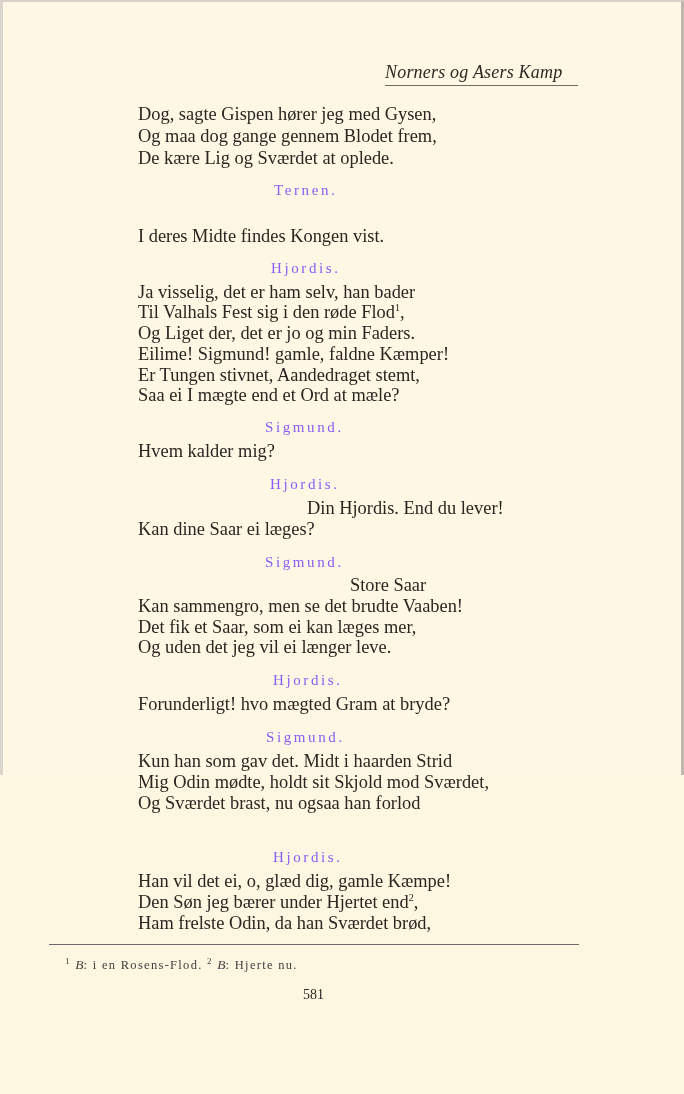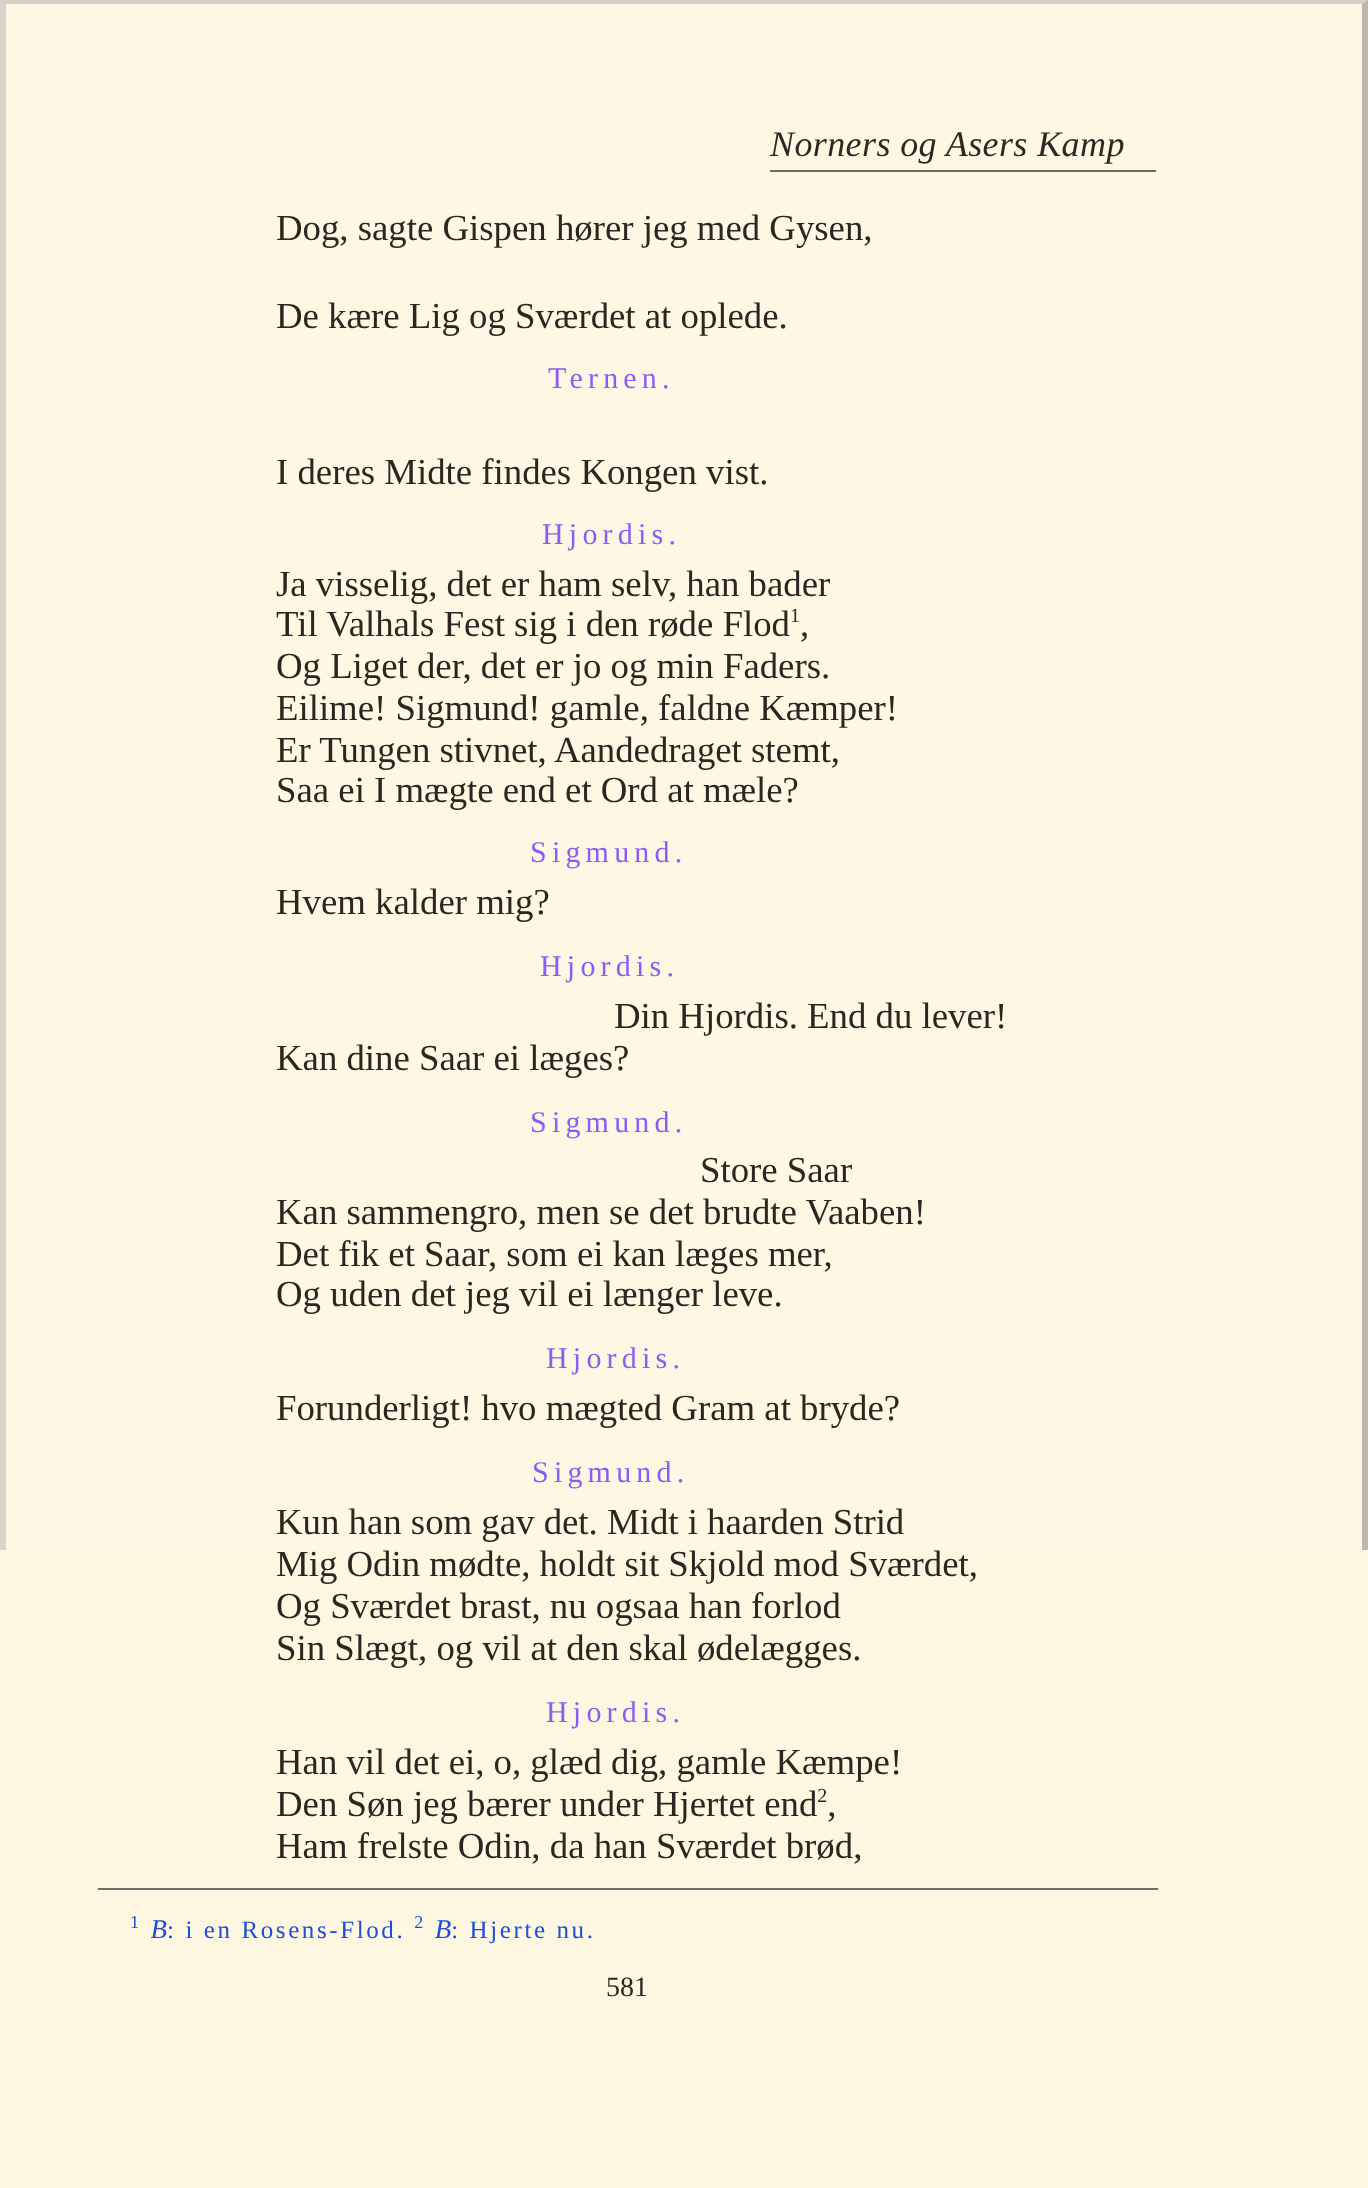--- a/index.html
+++ b/index.html
@@ -34,37 +34,38 @@
     position: absolute; font-size: 15px; line-height: 22px; letter-spacing: 2.6px;
     white-space: nowrap; color: #8b5cf6;
   }
   sup { font-size: 10px; vertical-align: 7px; line-height: 0; }
   .foot-rule {
     position: absolute; left: 46px; top: 942px; width: 530px; height: 1px;
     background: #6f6a64;
   }
   .footnotes {
     position: absolute; left: 62px; top: 955px; font-size: 12.5px; letter-spacing: 1.3px;
-    white-space: nowrap; color: #1d4ed8;
+    white-space: nowrap; color: #404040;
   }
   .footnotes i { letter-spacing: 0; font-size: 13.5px; }
   .footnotes sup { font-size: 9px; vertical-align: 5px; }
   .page-number {
     position: absolute; left: 300px; top: 985px; font-size: 14px; color: #2a2622;
   }
 </style>
 </head>
 <body>
 
 <div class="page">
 
   <div class="running-head">Norners og Asers Kamp</div>
   <div class="head-rule"></div>
 
   <div class="line" style="top:101px">Dog, sagte Gispen hører jeg med Gysen,</div>
+  <div class="line" style="top:123px">Og maa dog gange gennem Blodet frem,</div>
   <div class="line" style="top:145px">De kære Lig og Sværdet at oplede.</div>
 
   <div class="speaker" style="top:177px; left:271px">Ternen.</div>
   <div class="line" style="top:223px">I deres Midte findes Kongen vist.</div>
 
   <div class="speaker" style="top:255px; left:268px">Hjordis.</div>
   <div class="line" style="top:279px">Ja visselig, det er ham selv, han bader</div>
   <div class="line" style="top:299px"><span>Til Valhals Fest sig i den røde Flod</span><sup>1</sup><span>,</span></div>
   <div class="line" style="top:320px">Og Liget der, det er jo og min Faders.</div>
   <div class="line" style="top:341px">Eilime! Sigmund! gamle, faldne Kæmper!</div>
@@ -84,21 +85,20 @@
   <div class="line" style="top:614px">Det fik et Saar, som ei kan læges mer,</div>
   <div class="line" style="top:634px">Og uden det jeg vil ei længer leve.</div>
 
   <div class="speaker" style="top:667px; left:270px">Hjordis.</div>
   <div class="line" style="top:691px">Forunderligt! hvo mægted Gram at bryde?</div>
 
   <div class="speaker" style="top:724px; left:263px">Sigmund.</div>
   <div class="line" style="top:748px">Kun han som gav det. Midt i haarden Strid</div>
   <div class="line" style="top:769px">Mig Odin mødte, holdt sit Skjold mod Sværdet,</div>
   <div class="line" style="top:790px">Og Sværdet brast, nu ogsaa han forlod</div>
-  <div class="line" style="top:811px">Sin Slægt, og vil at den skal ødelægges.</div>
 
   <div class="speaker" style="top:844px; left:270px">Hjordis.</div>
   <div class="line" style="top:868px">Han vil det ei, o, glæd dig, gamle Kæmpe!</div>
   <div class="line" style="top:889px"><span>Den Søn jeg bærer under Hjertet end</span><sup>2</sup><span>,</span></div>
   <div class="line" style="top:910px">Ham frelste Odin, da han Sværdet brød,</div>
 
   <div class="foot-rule"></div>
 
   <div class="footnotes">
     <span><sup>1</sup>&nbsp;<i>B</i><span>: i en Rosens-Flod.</span></span>

